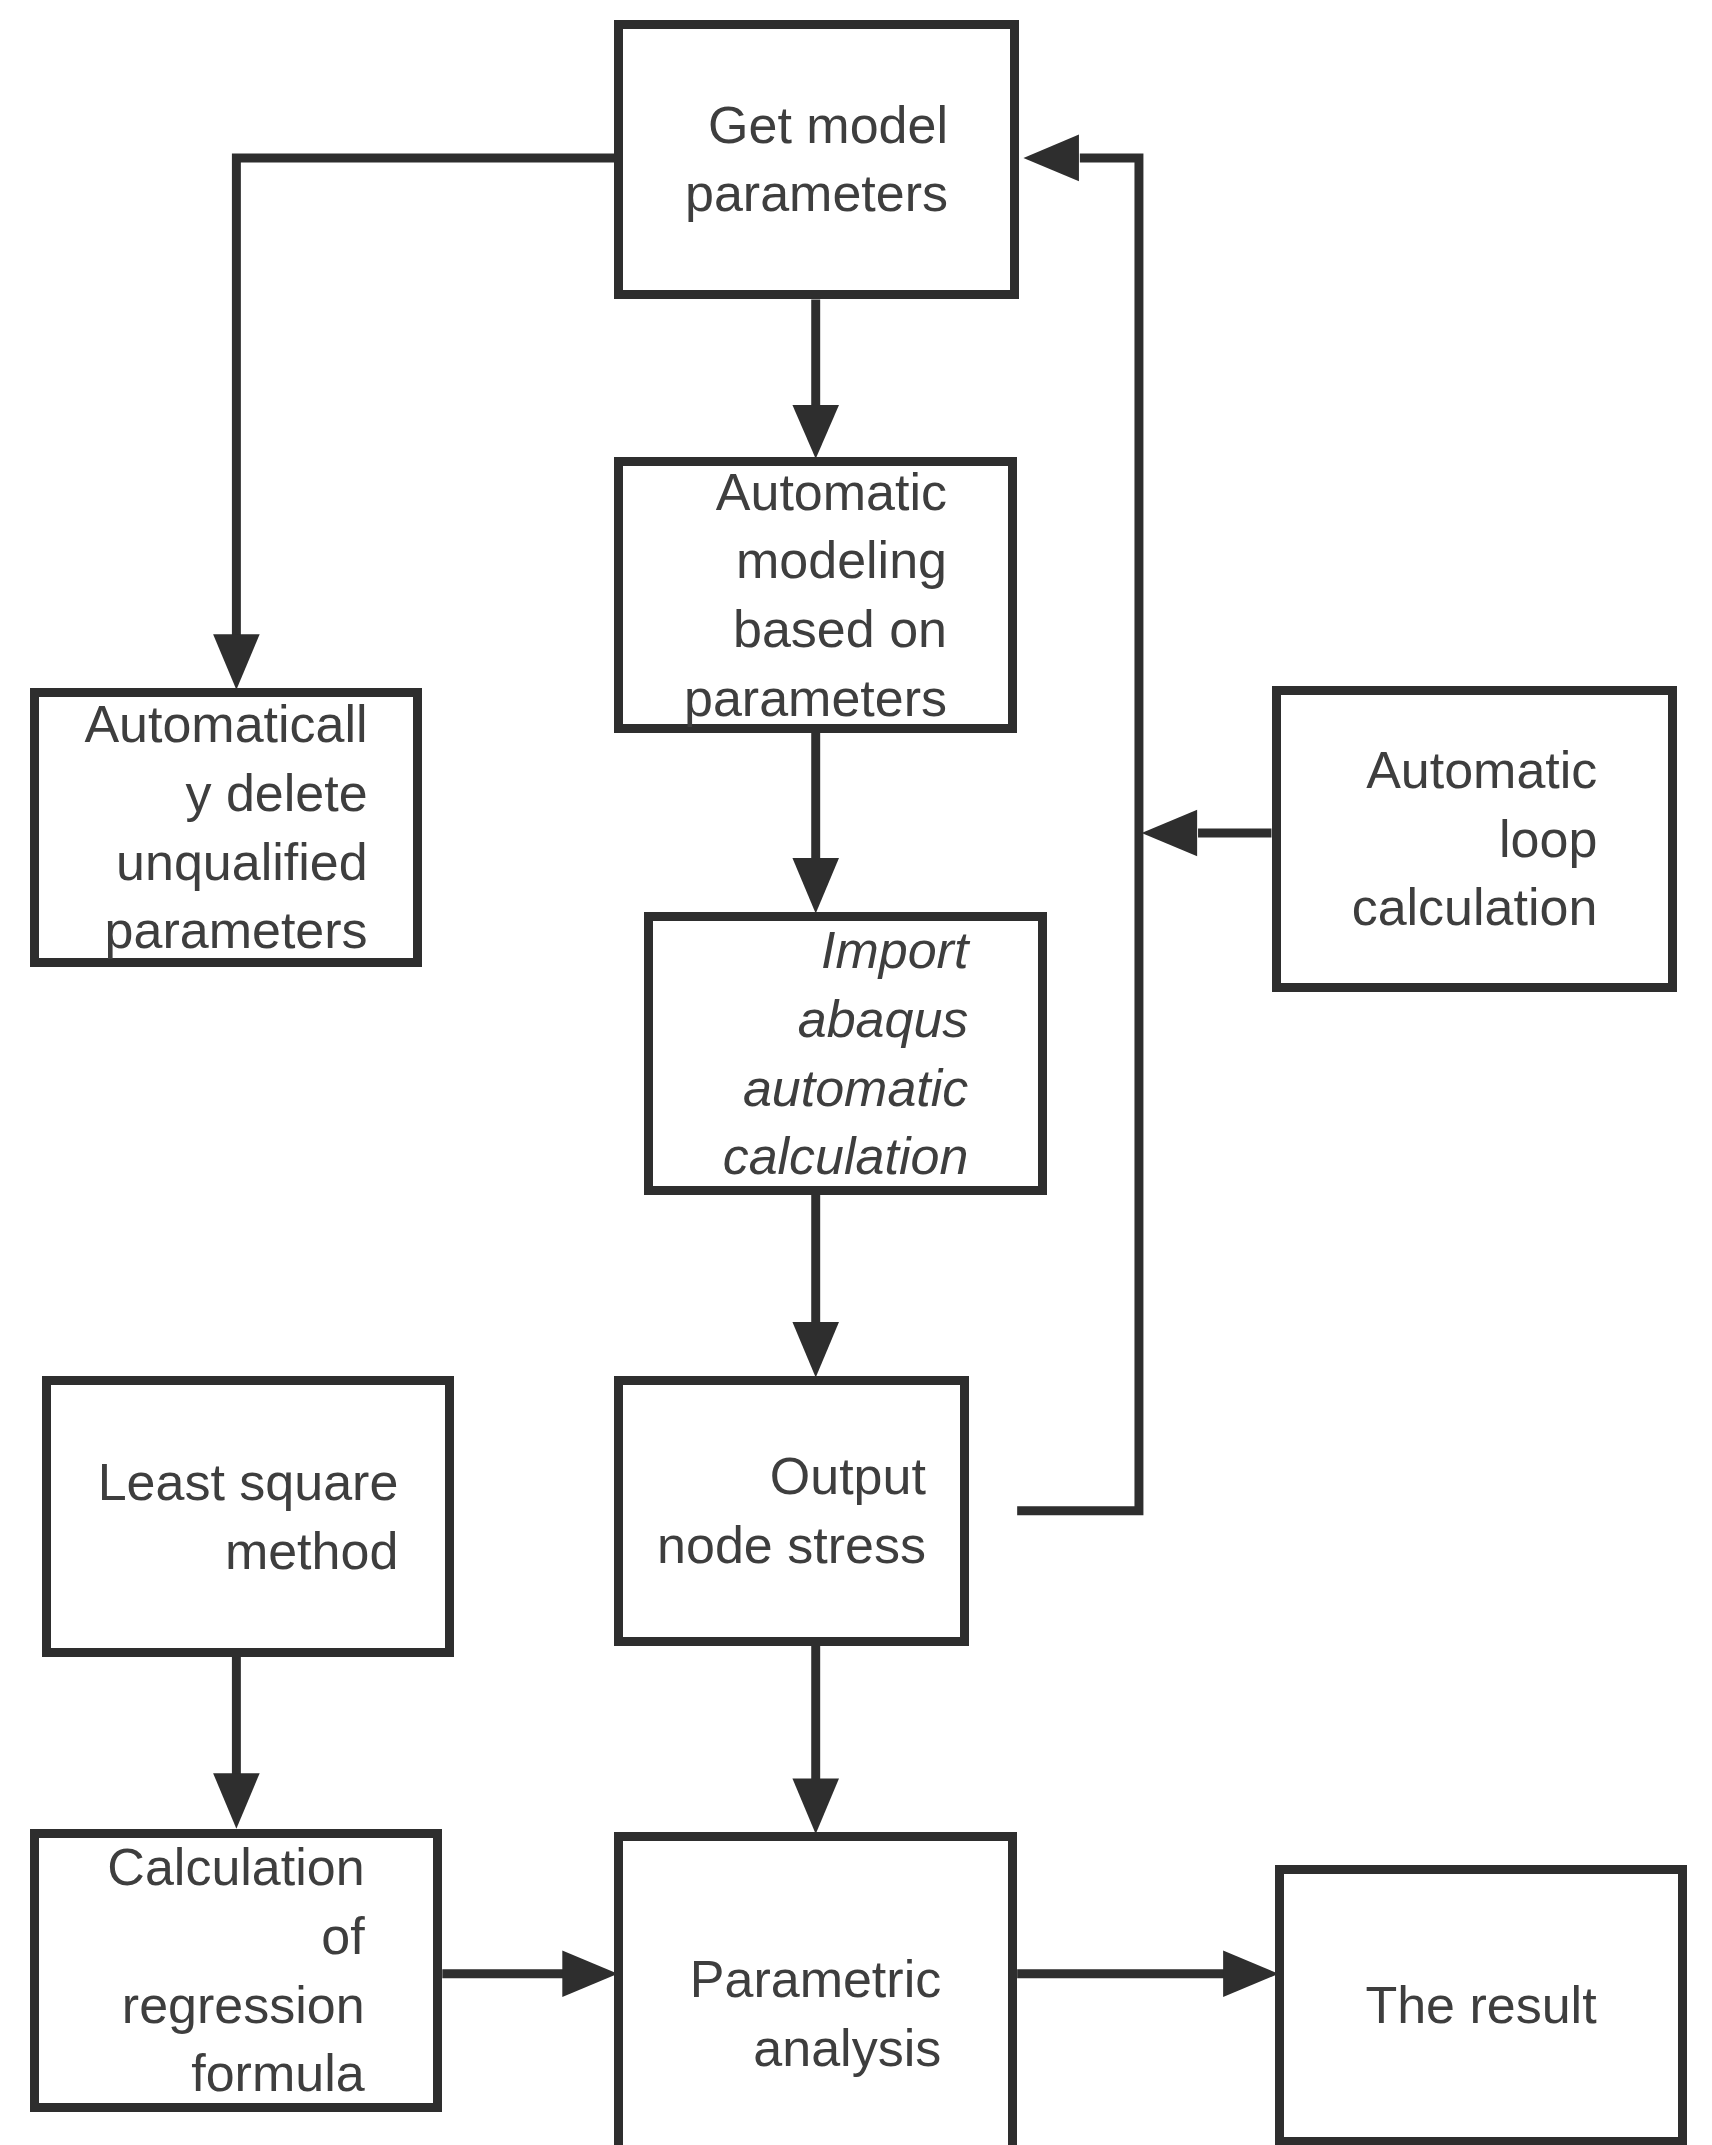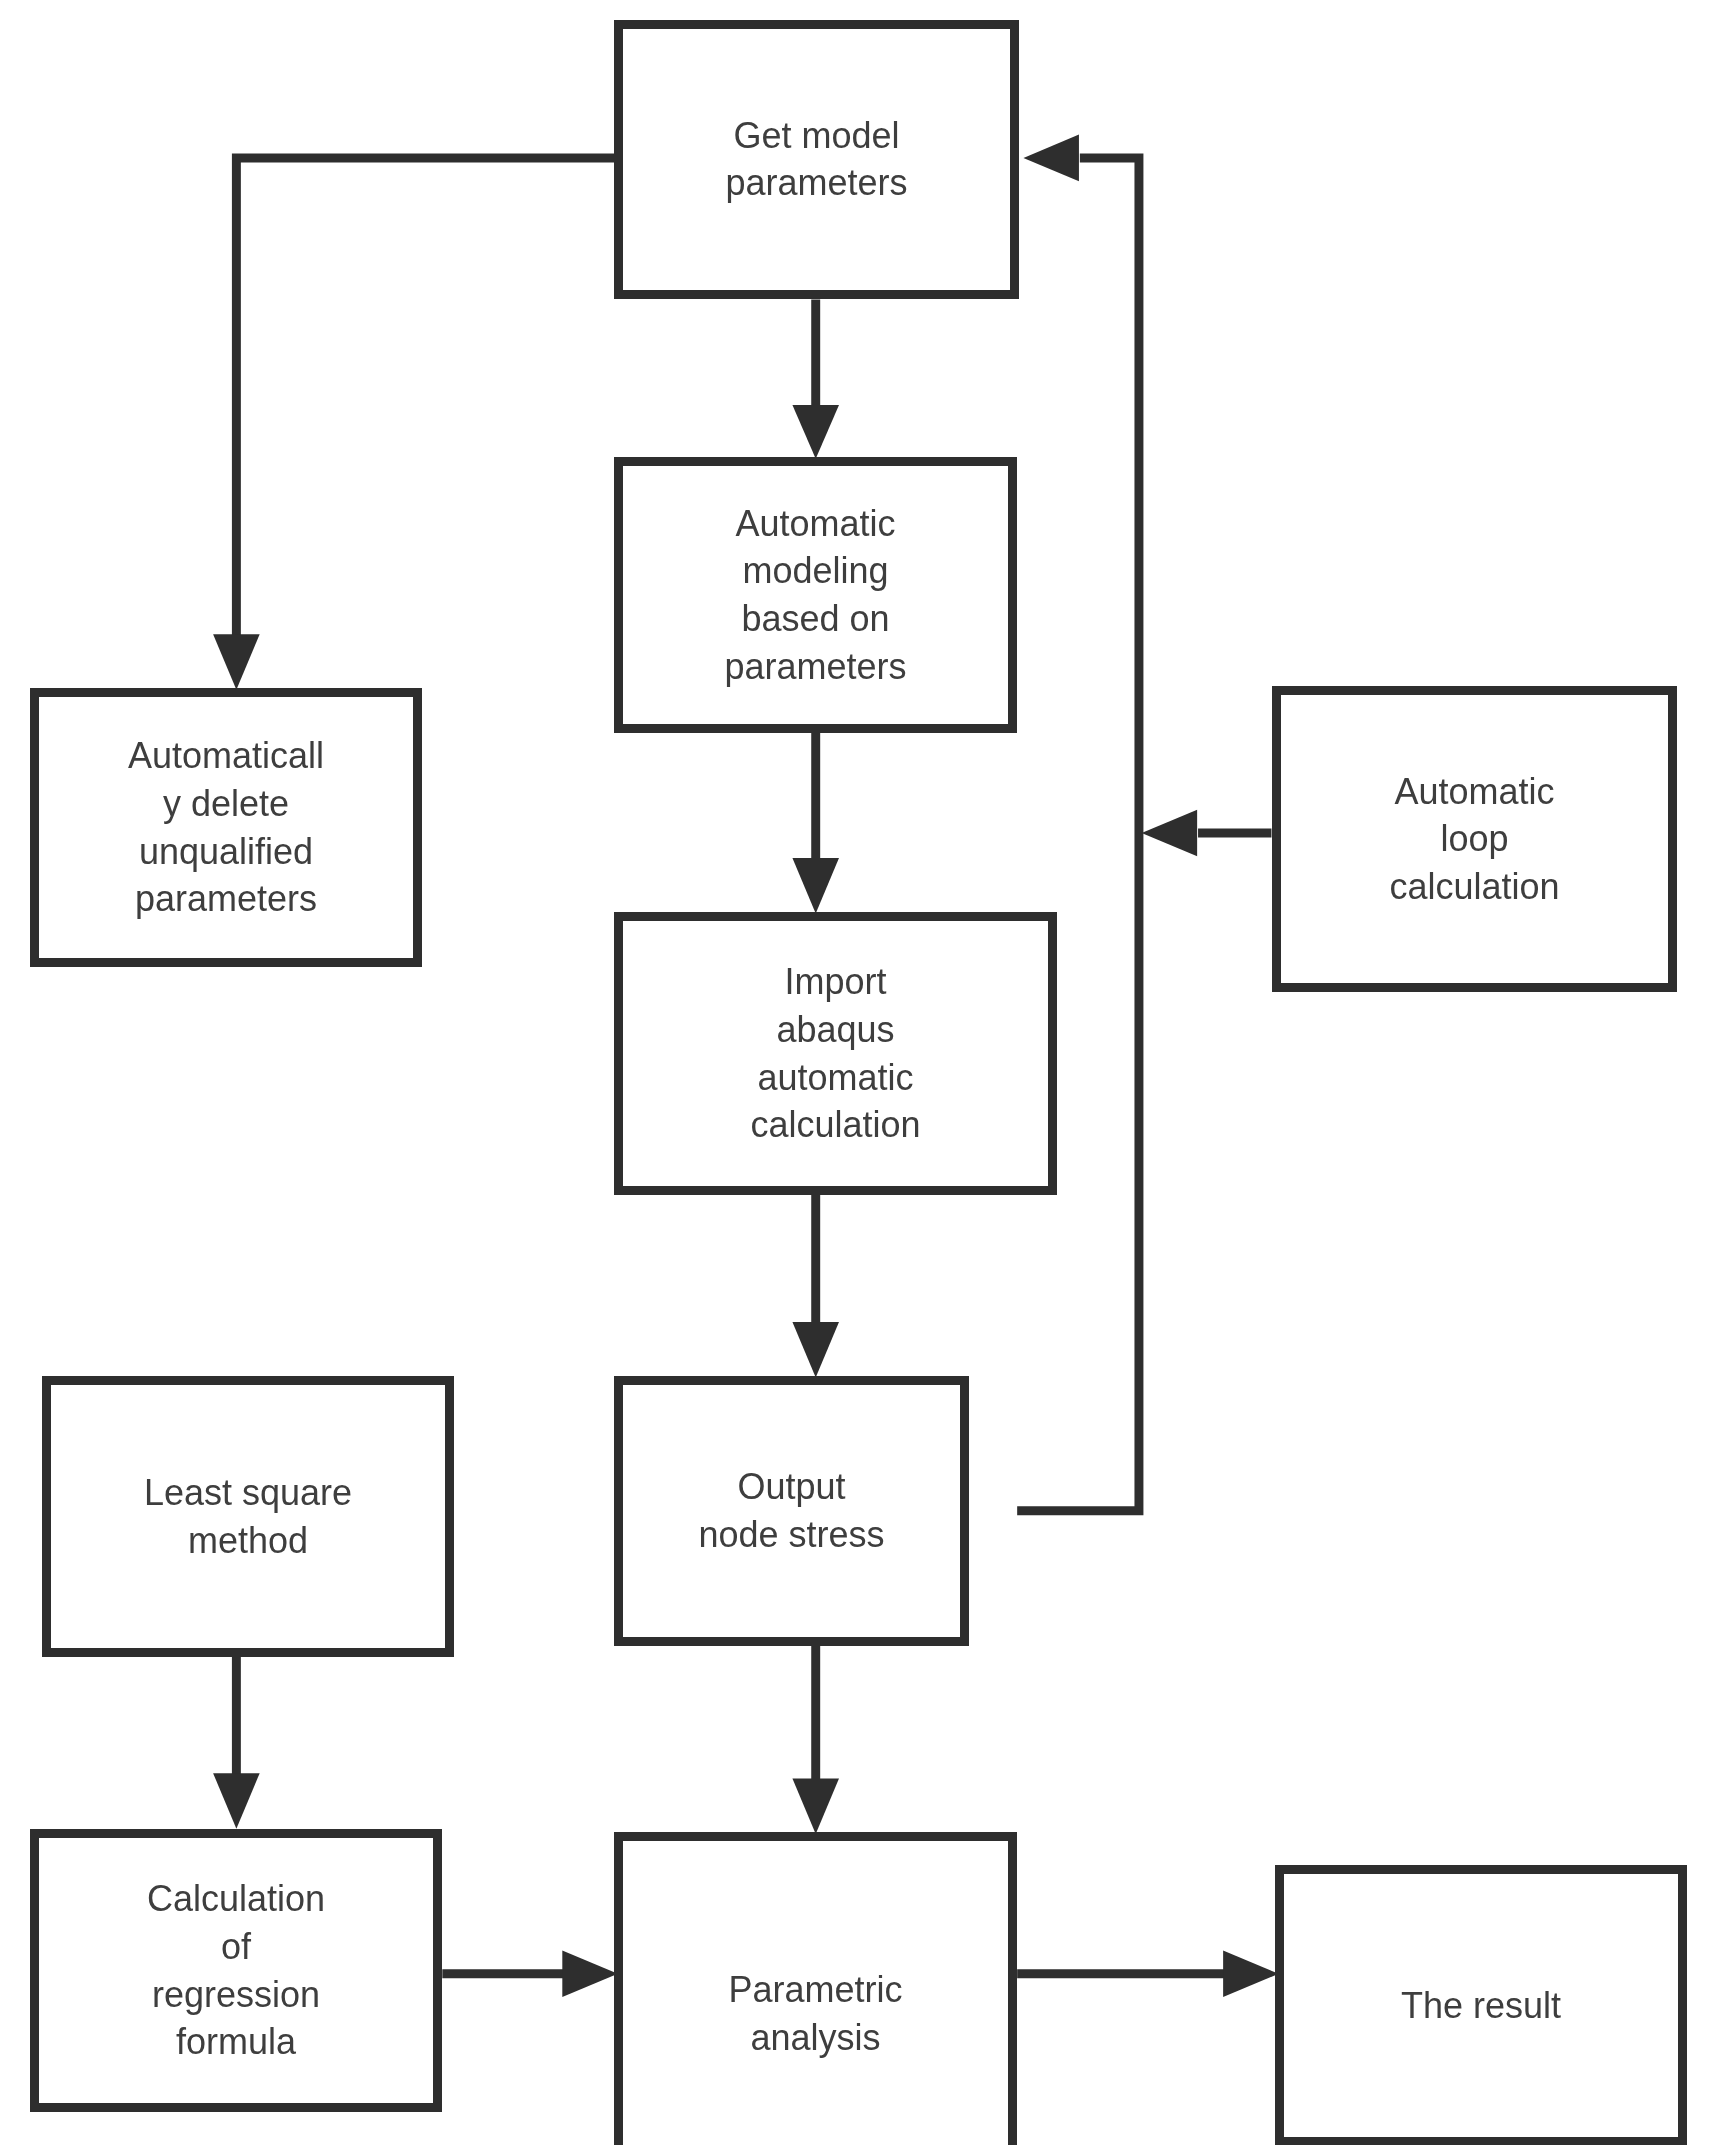--- a/index.html
+++ b/index.html
@@ -36,29 +36,29 @@
     position: absolute;
     box-sizing: border-box;
     border: 9.9px solid #2e2e2e;
     background: #ffffff;
     display: flex;
     align-items: center;
     justify-content: center;
   }
   .node .label {
     white-space: pre-line;
-    text-align: center;
-    font-size: 36px;
+    text-align: right;
+    font-size: 52px;
     line-height: 1.32;
     color: #3e3e3e;
   }
   
   .n-get-model      { left: 614px;  top: 19.7px;   width: 405px; height: 279px; }
   .n-auto-modeling  { left: 614px;  top: 457px;  width: 403px; height: 276px; }
-  .n-import-abaqus  { left: 614px;  top: 912px; width: 443px; height: 283px; }
+  .n-import-abaqus  { left: 644px;  top: 912px; width: 403px; height: 283px; font-style: italic; }
   .n-output-node    { left: 614px;  top: 1376px; width: 355px; height: 270px; }
   .n-parametric     { left: 614px;  top: 1832px; width: 403px; height: 363px; }
   
   .n-auto-delete    { left: 30px;   top: 688px;  width: 392px; height: 279px; }
   .n-least-square   { left: 42px;   top: 1376px; width: 412px; height: 281px; }
   .n-calc-regress   { left: 30px;   top: 1829px; width: 412px; height: 283px; }
   
   .n-auto-loop      { left: 1272px; top: 686px;  width: 405px; height: 306px; }
   .n-the-result     { left: 1275px; top: 1831px; width: 412px; height: 281px; margin-top: 34px; }
 </style>

